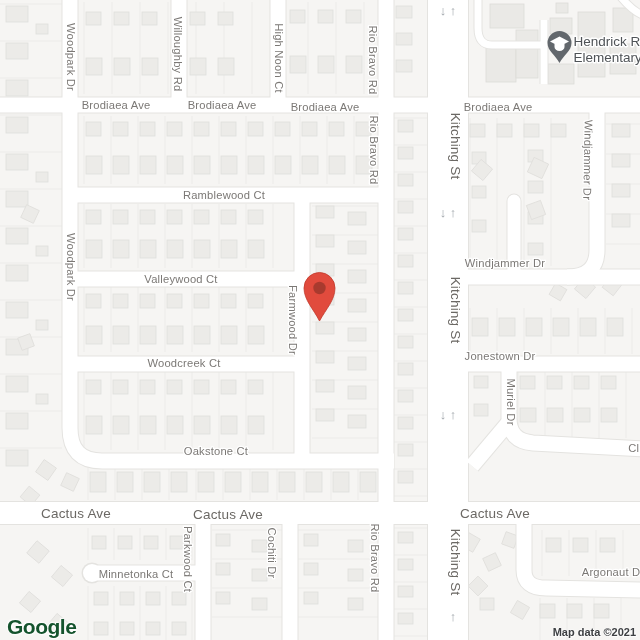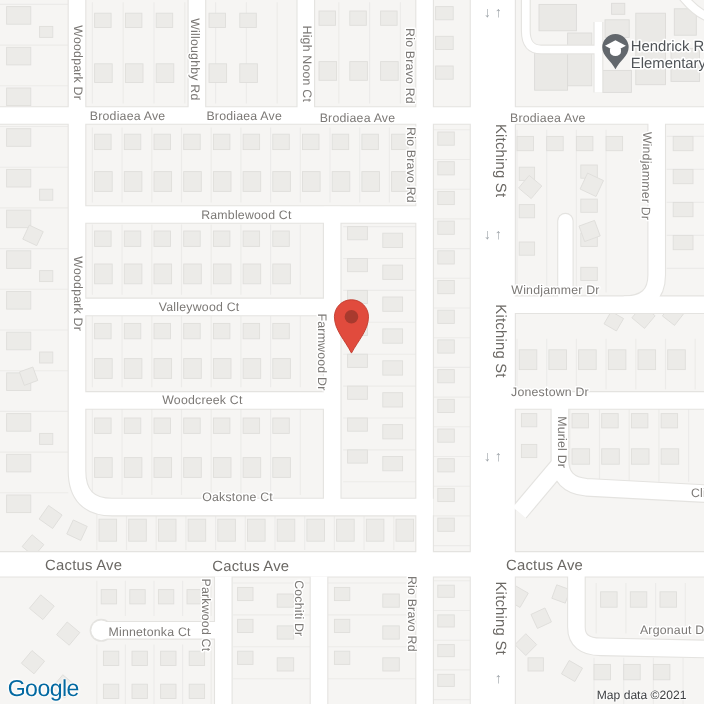--- a/index.html
+++ b/index.html
@@ -3,25 +3,25 @@
 <meta charset="utf-8">
 <style>
   html,body{margin:0;padding:0;background:#fff;}
   #stage{position:relative;width:640px;height:640px;overflow:hidden;background:#F6F5F3;
          font-family:"Liberation Sans",sans-serif;}
   #map-svg{position:absolute;left:0;top:0;}
   #map-svg text{font-family:"Liberation Sans",sans-serif;}
   .lbl{paint-order:stroke;stroke:#ffffff;stroke-width:2.6px;stroke-linejoin:round;letter-spacing:.2px;}
   .poi-lbl{paint-order:stroke;stroke:#ffffff;stroke-width:2.8px;stroke-linejoin:round;}
   .arrow{paint-order:stroke;stroke:#ffffff;stroke-width:2px;font-weight:bold;}
-  #google-logo{position:absolute;left:7px;bottom:1px;font-size:21px;font-weight:400;
-    color:#0369a1;letter-spacing:-0.5px;
+  #google-logo{position:absolute;left:7px;bottom:1px;font-size:21px;font-weight:700;
+    color:#14532d;letter-spacing:-0.5px;
     text-shadow:0 0 2px #fff,0 0 2px #fff,1px 1px 2px #fff,-1px -1px 2px #fff;}
-  #map-attribution{position:absolute;right:16px;bottom:2px;font-size:11px;color:#3E4043;
-    text-shadow:0 0 2px #fff,0 0 2px #fff,1px 1px 1px #fff;}
+  #map-attribution{position:absolute;right:4px;bottom:2px;font-size:11px;color:#3E4043;
+    text-shadow:0 0 2px #fff,0 0 2px #fff,1px 1px 1px #fff;font-weight:bold;}
 </style>
 </head>
 <body>
 
 <div id="stage">
   <svg id="map-svg" width="640" height="640" viewBox="0 0 640 640">
       <rect x="0" y="0" width="640" height="640" fill="#F6F5F3"></rect>
       <g stroke="#ECEBE9" stroke-width="1">
         <line x1="84" y1="2" x2="84" y2="94"></line>
         <line x1="112" y1="2" x2="112" y2="94"></line>

